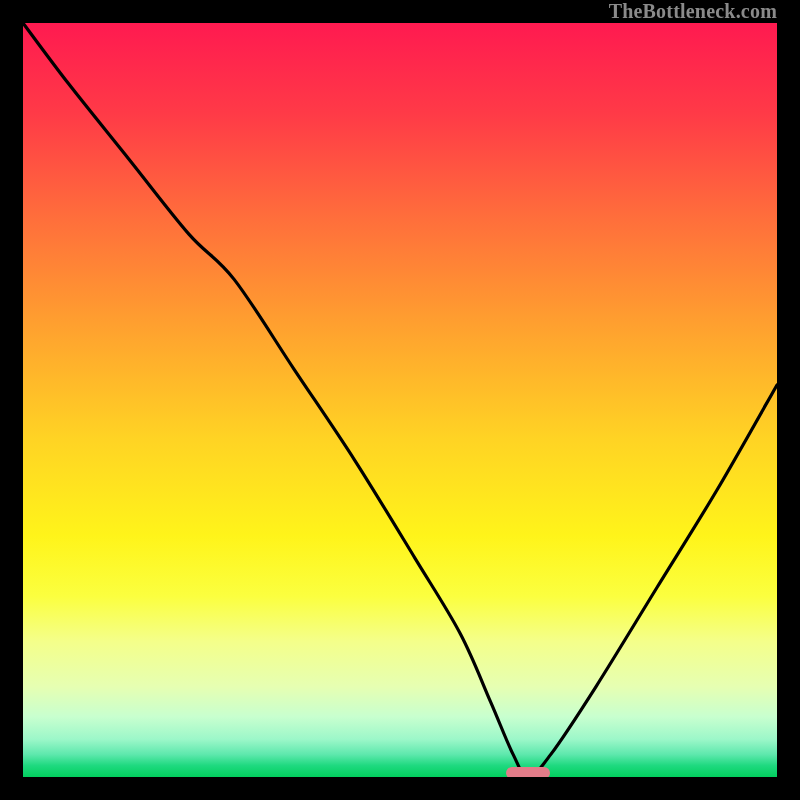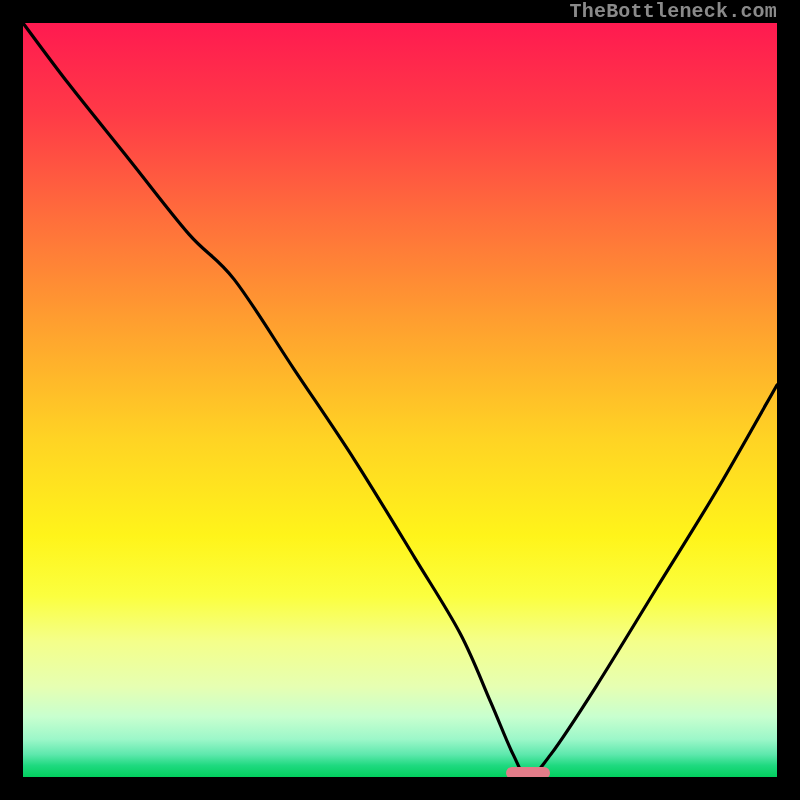--- a/index.html
+++ b/index.html
@@ -53,21 +53,21 @@
     width: 44px;
     height: 12px;
     border-radius: 6px;
     background: #e27c89;
     transform: translate(-50%, -50%);
   }
   .watermark {
     position: absolute;
     top: 0px;
     right: 23px;
-    font-family: Liberation Mono, monospace;
+    font-family: Liberation Serif, serif;
     font-size: 20px;
     font-weight: 600;
     color: #8a8a8a;
     letter-spacing: 0.2px;
   }
 </style>
 </head>
 <body>
 
 <div class="frame">

